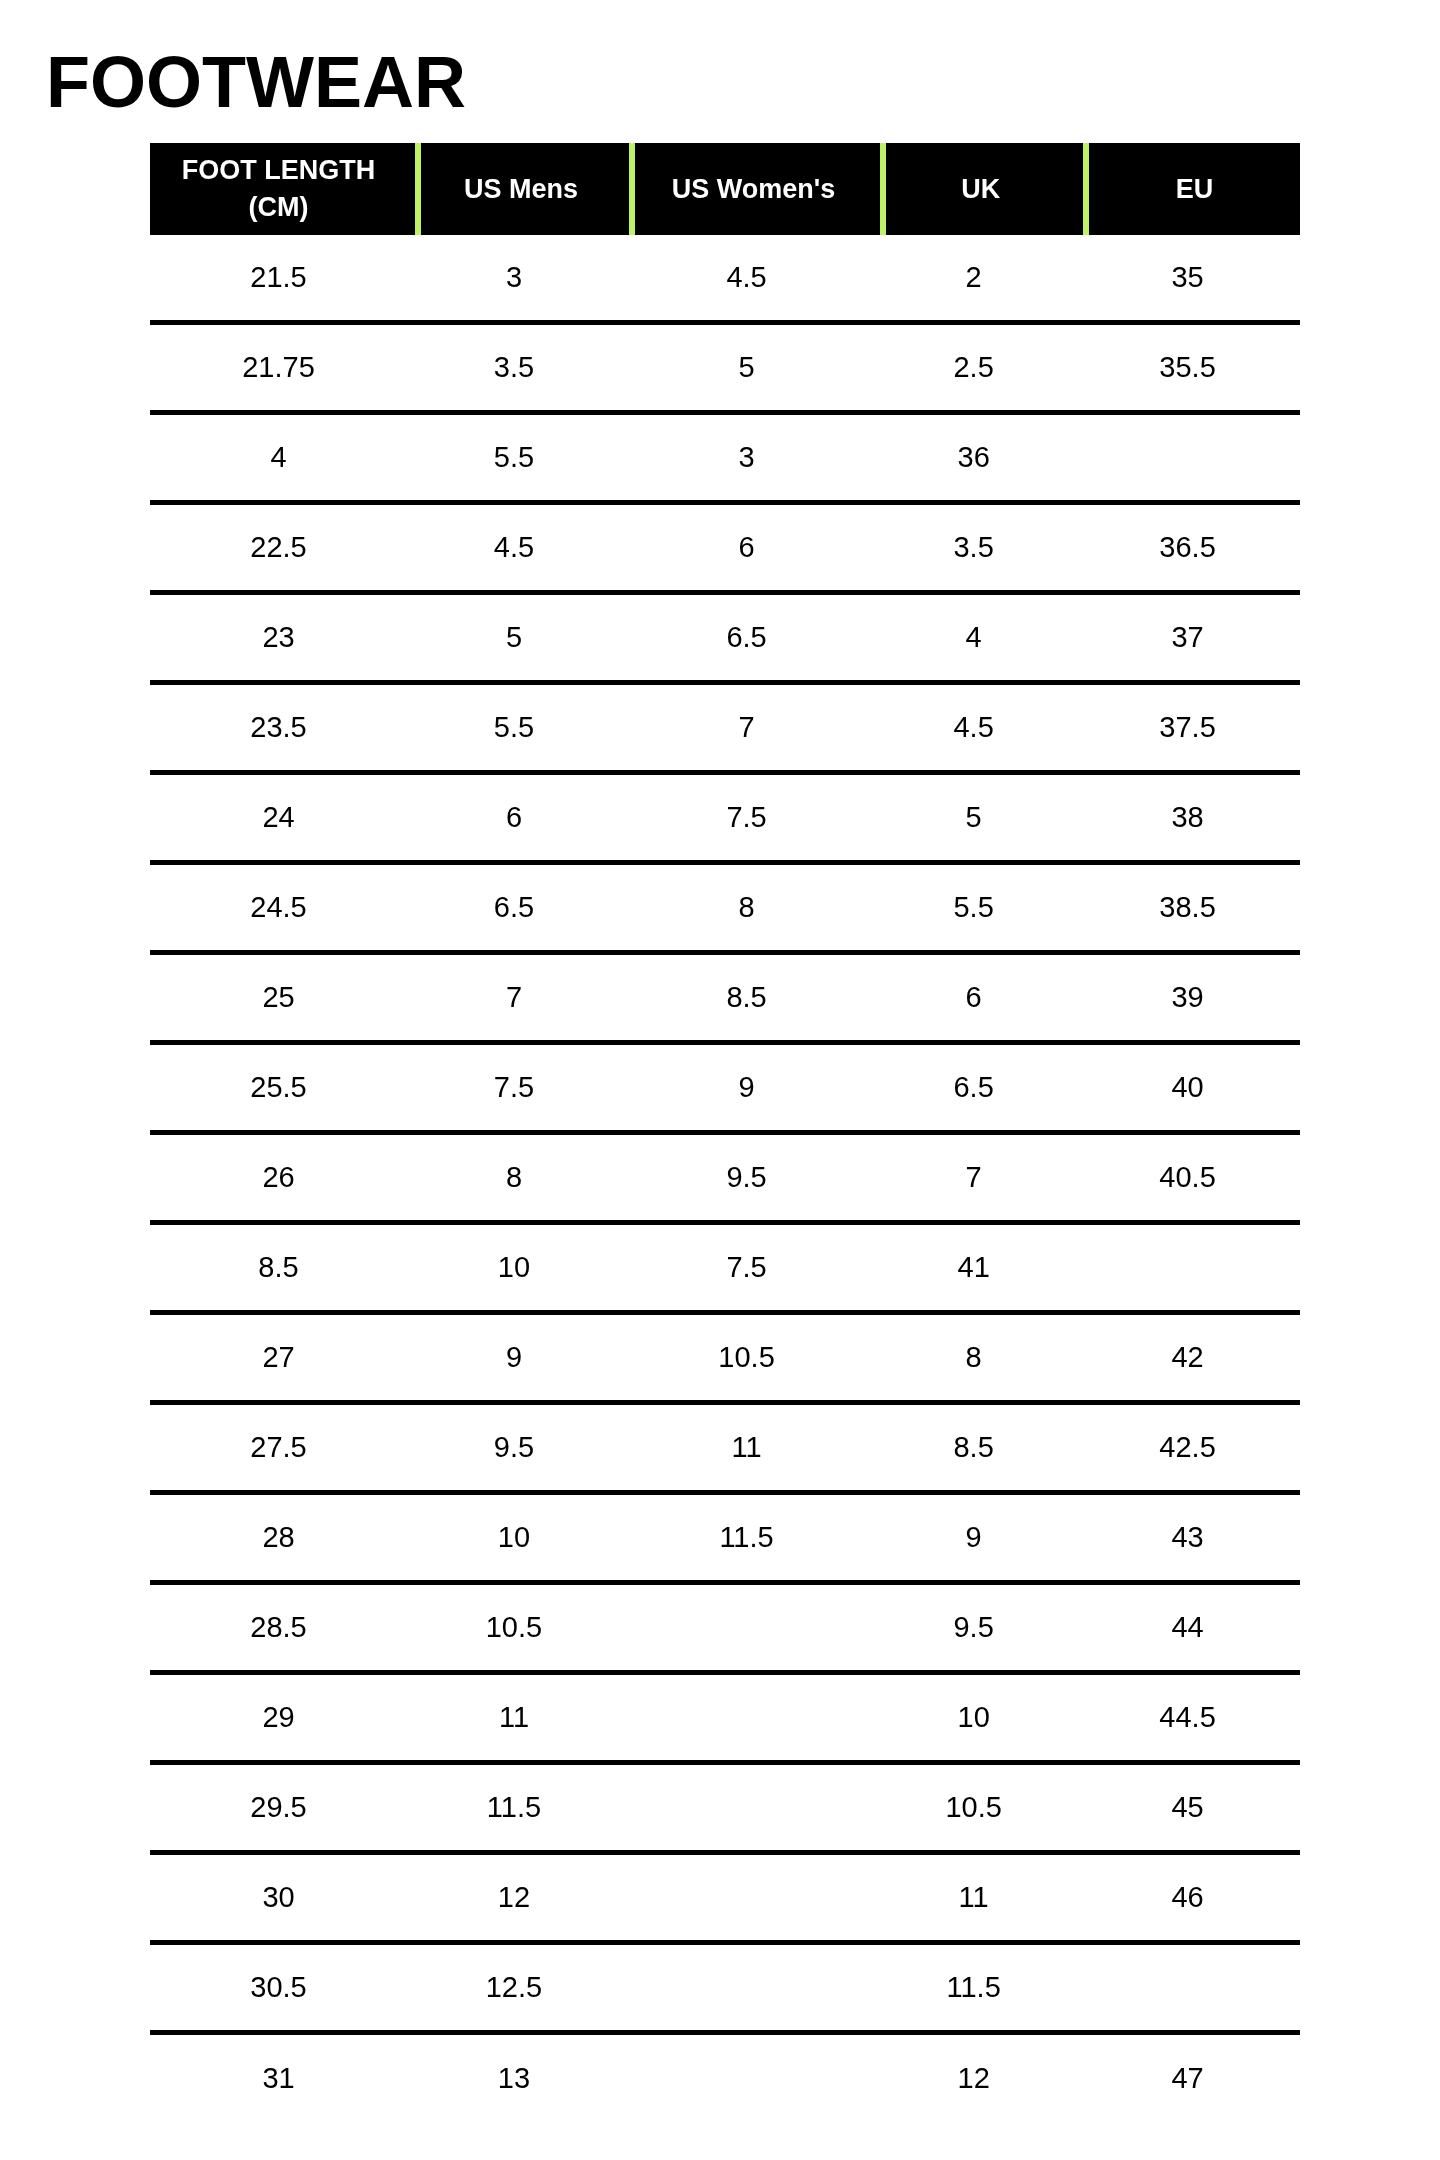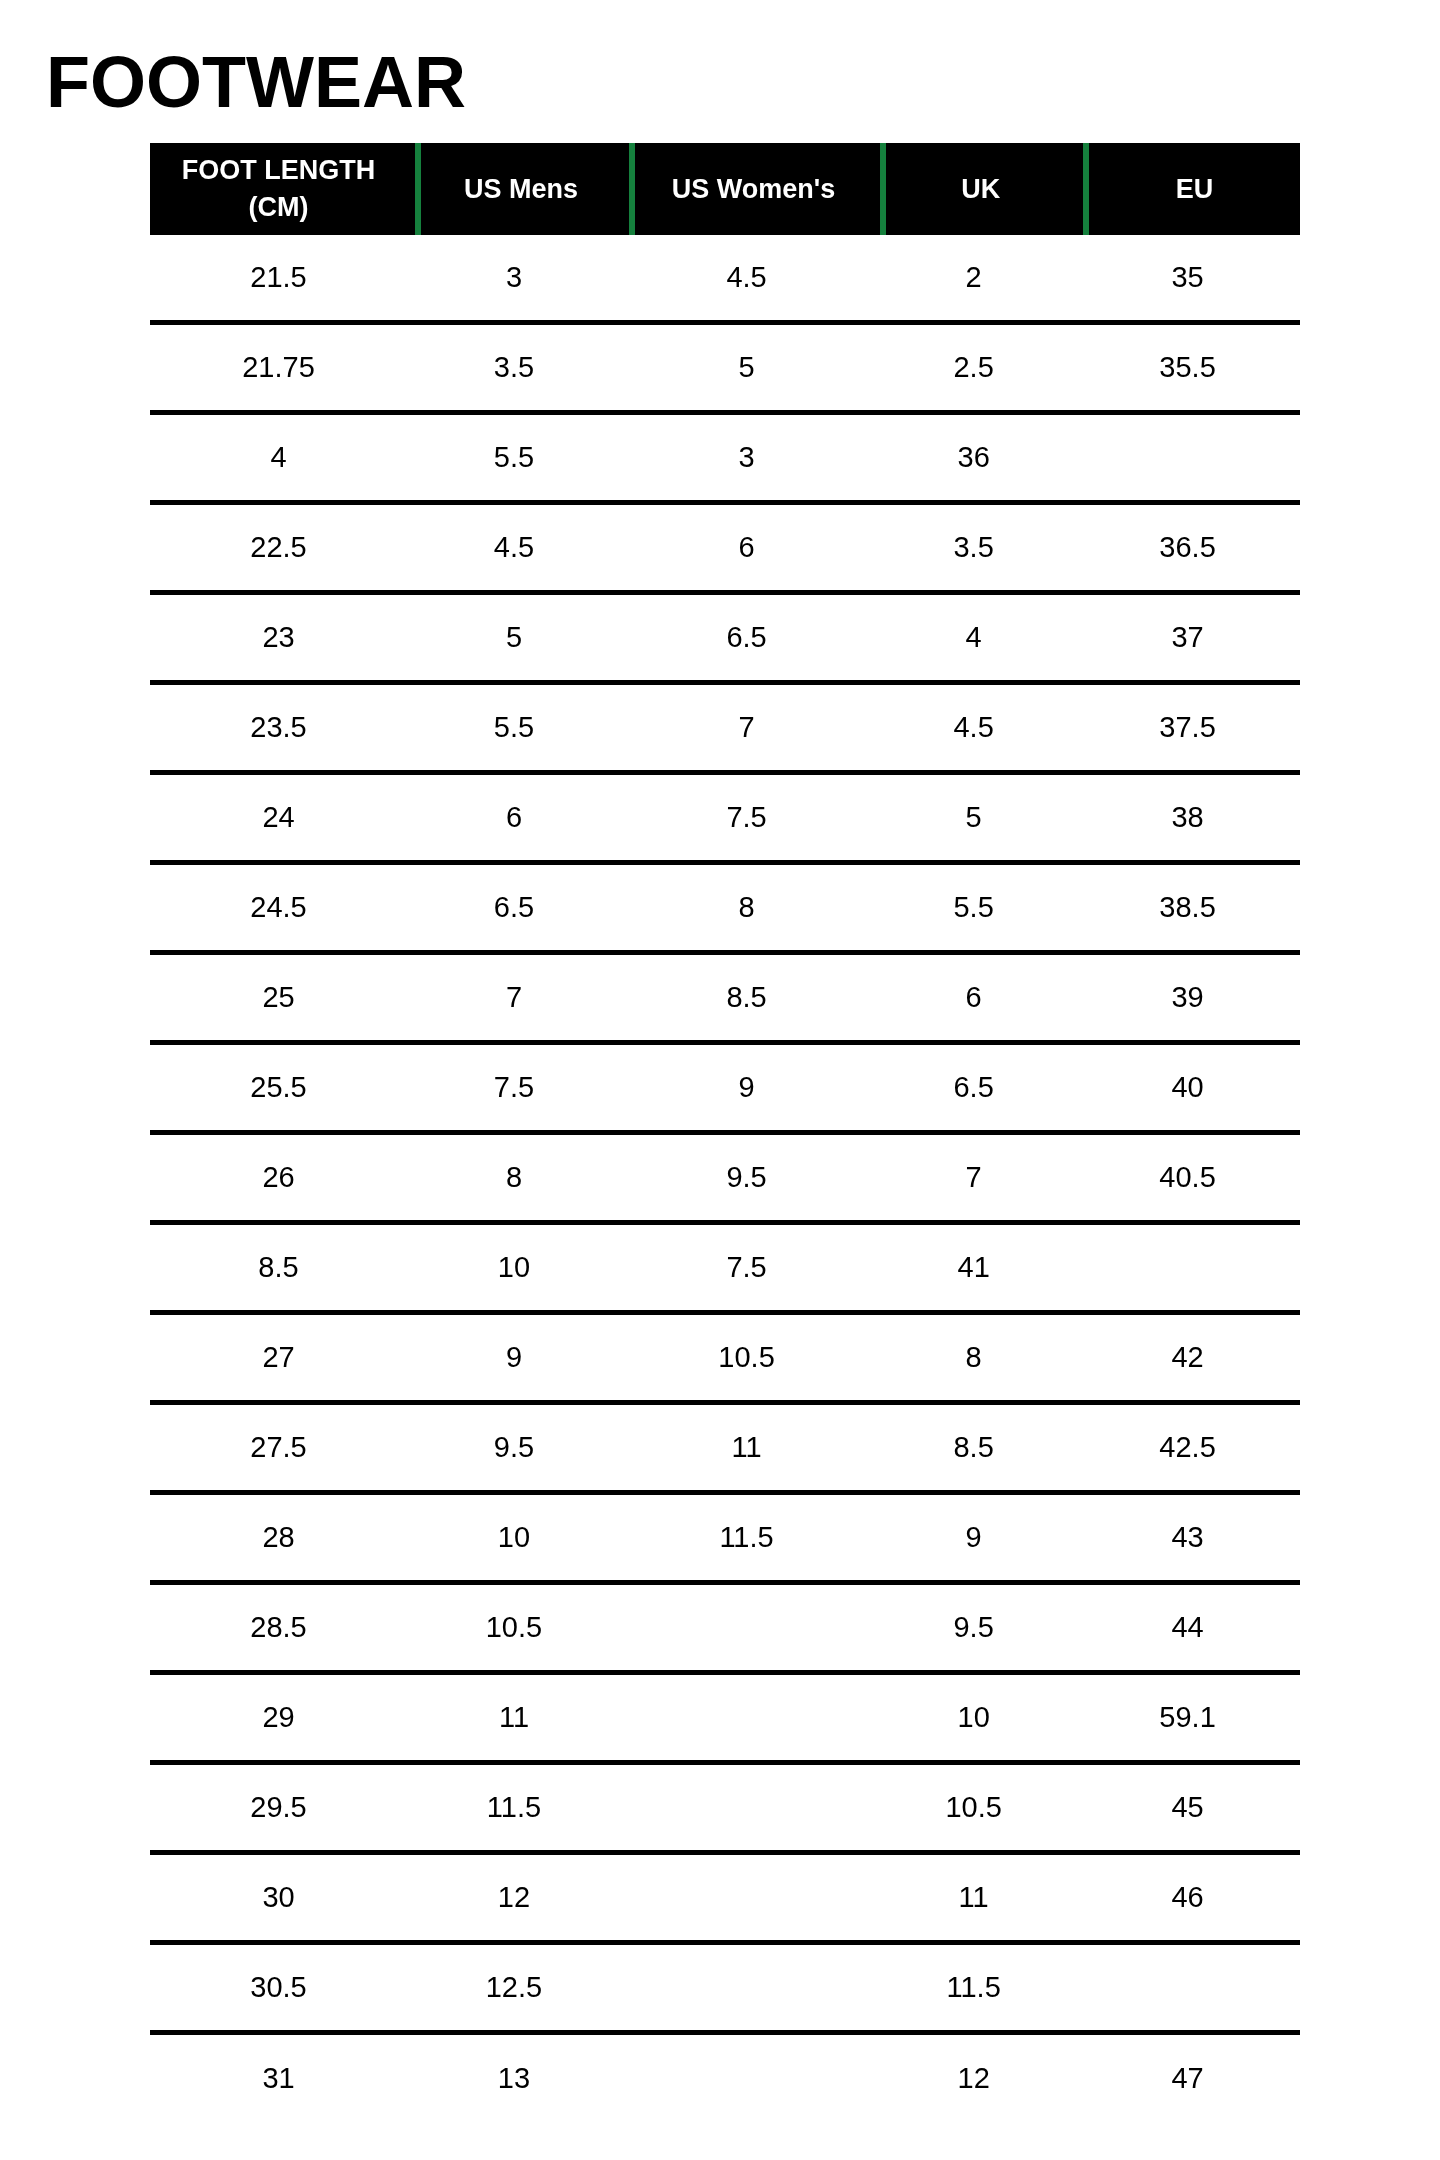--- a/index.html
+++ b/index.html
@@ -32,21 +32,21 @@
     align-items: center;
     justify-content: center;
     color: #ffffff;
     font-weight: bold;
     font-size: 27px;
     line-height: 1.35;
     text-align: center;
     white-space: pre-line;
   }
   .header-cell + .header-cell {
-    border-left: 6px solid #15803d;
+    border-left: 6px solid #bef264;
     margin-left: 8px;
   }
   .data-row {
     display: grid;
     grid-template-columns: 22.35% 18.6% 21.85% 17.65% 19.55%;
     height: 90px;
     border-bottom: 5px solid #000000;
   }
   .data-row:last-child {
     border-bottom: none;
@@ -200,21 +200,21 @@
       <div class="cell"></div>
       <div class="cell">9.5</div>
       <div class="cell">44</div>
     </div>
 
     <div class="data-row">
       <div class="cell">29</div>
       <div class="cell">11</div>
       <div class="cell"></div>
       <div class="cell">10</div>
-      <div class="cell">59.1</div>
+      <div class="cell">44.5</div>
     </div>
 
     <div class="data-row">
       <div class="cell">29.5</div>
       <div class="cell">11.5</div>
       <div class="cell"></div>
       <div class="cell">10.5</div>
       <div class="cell">45</div>
     </div>
 

